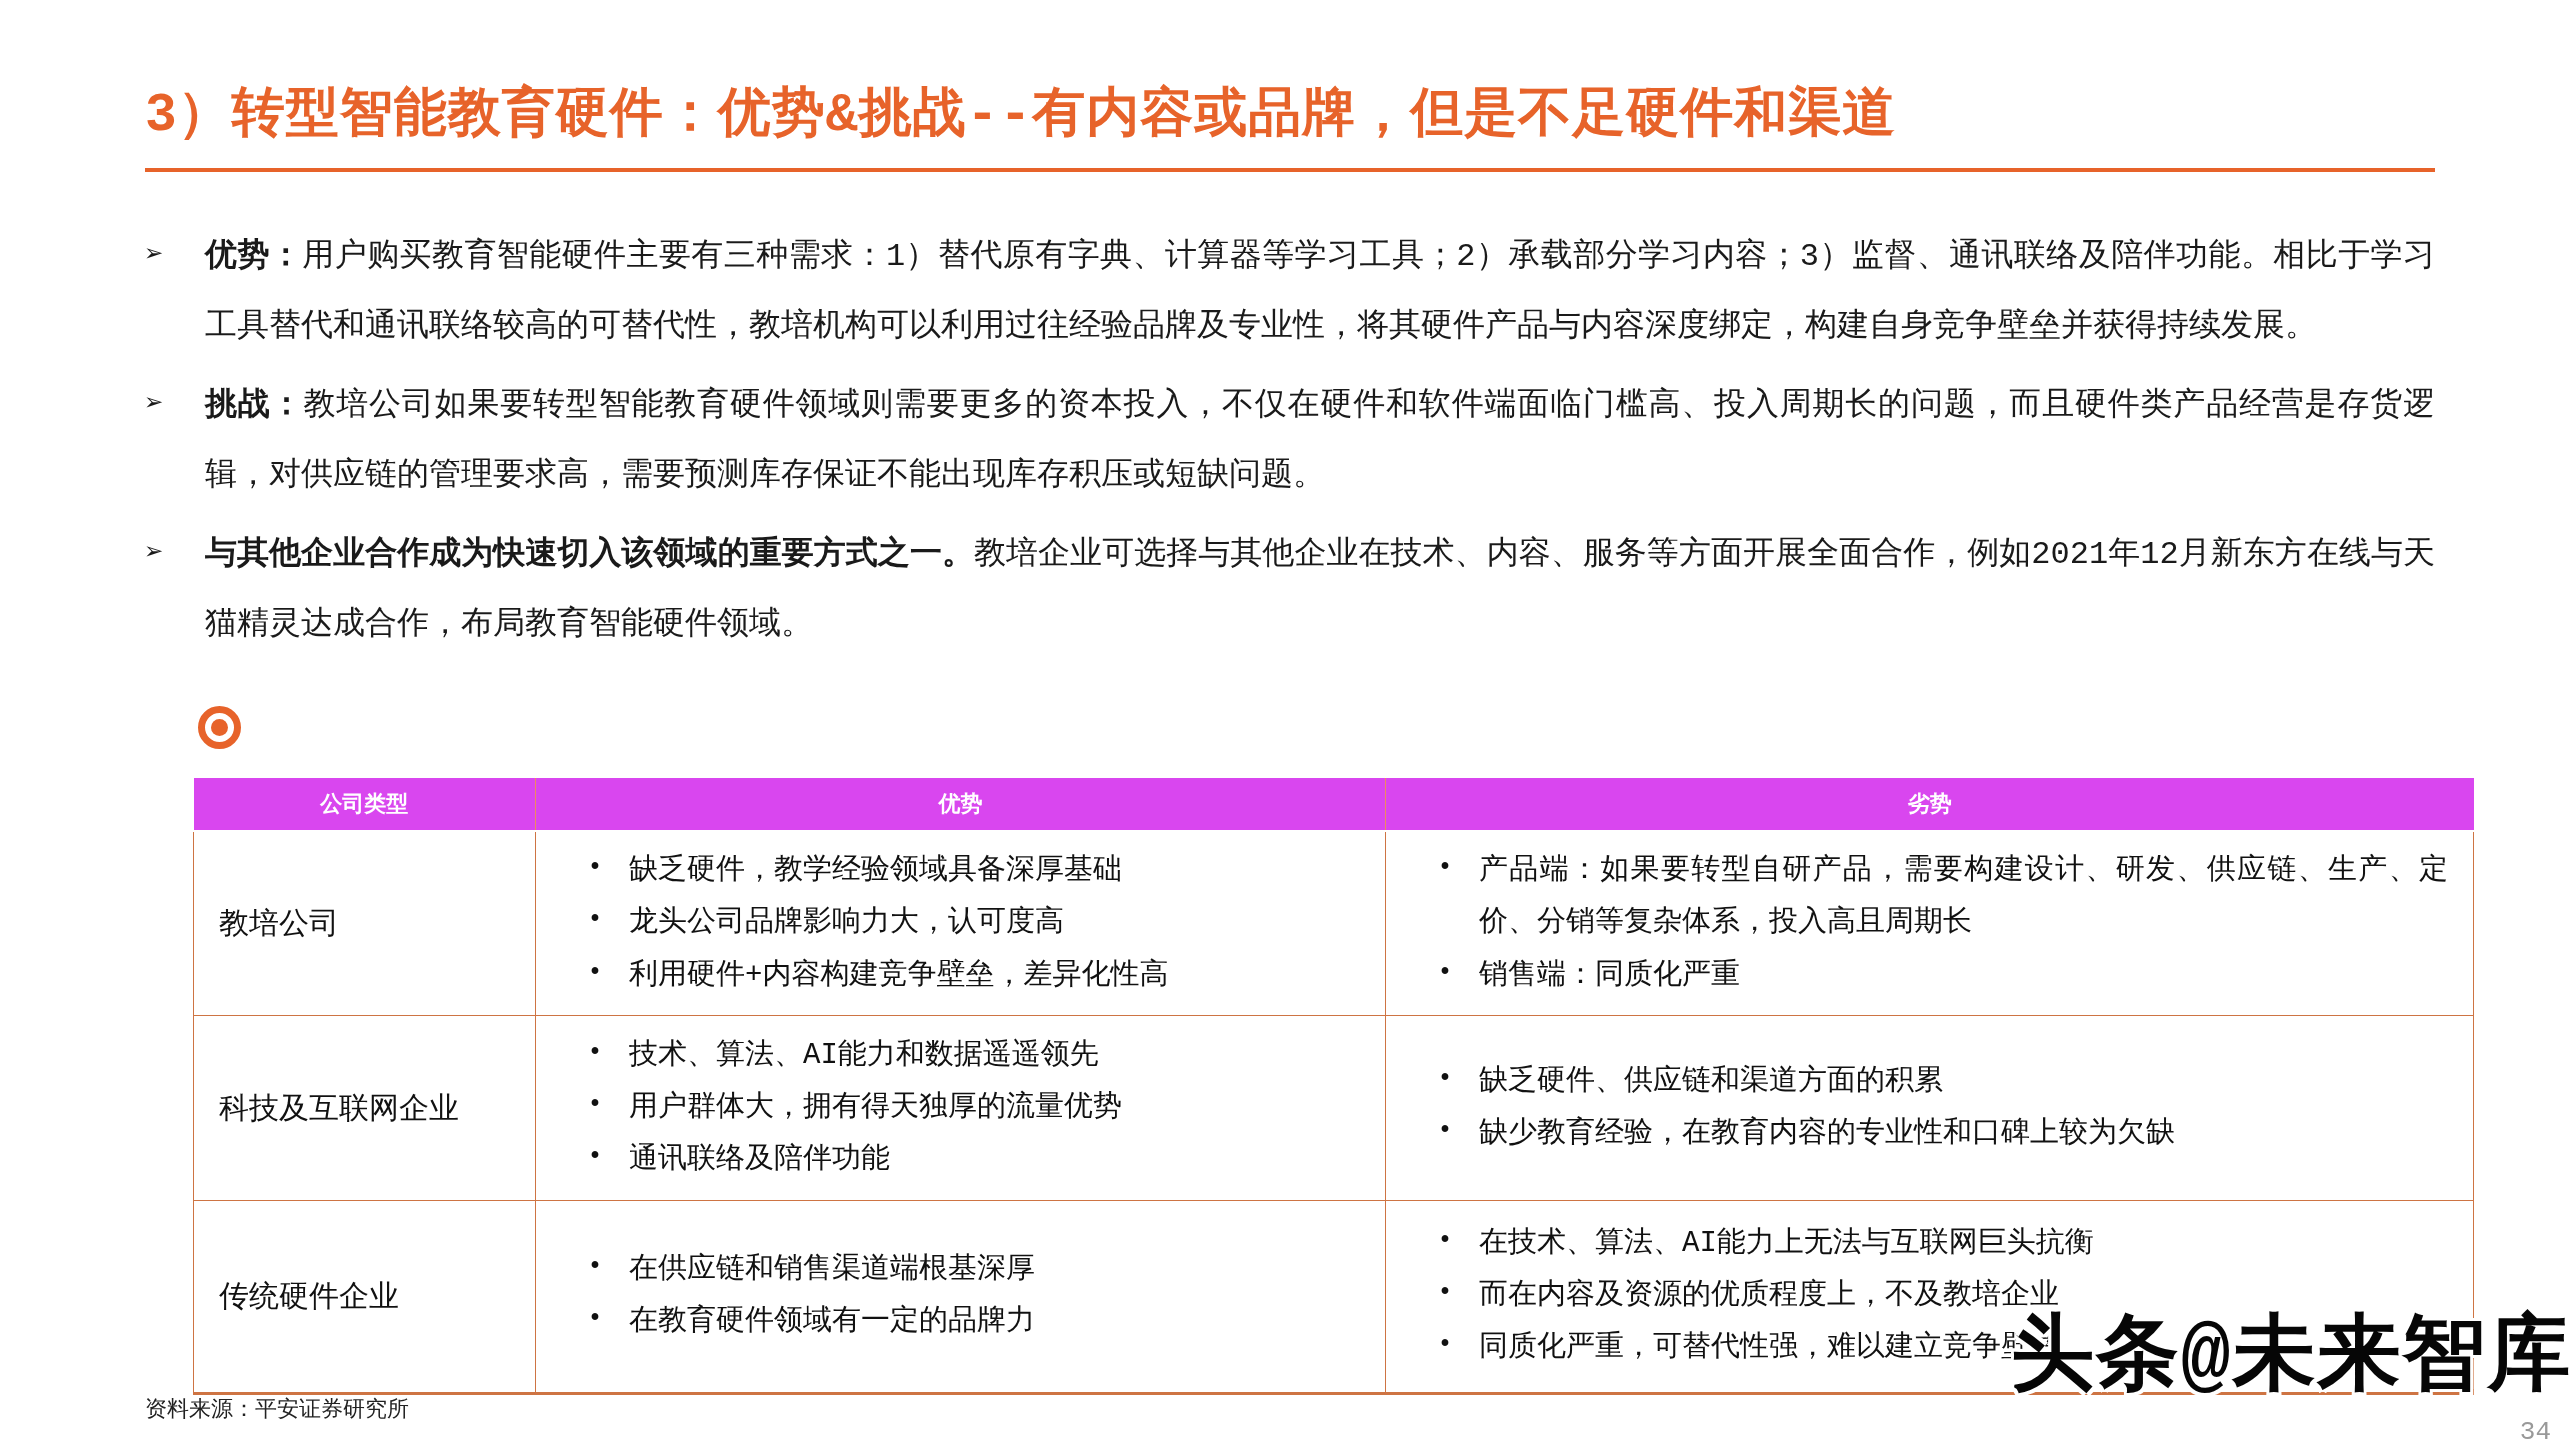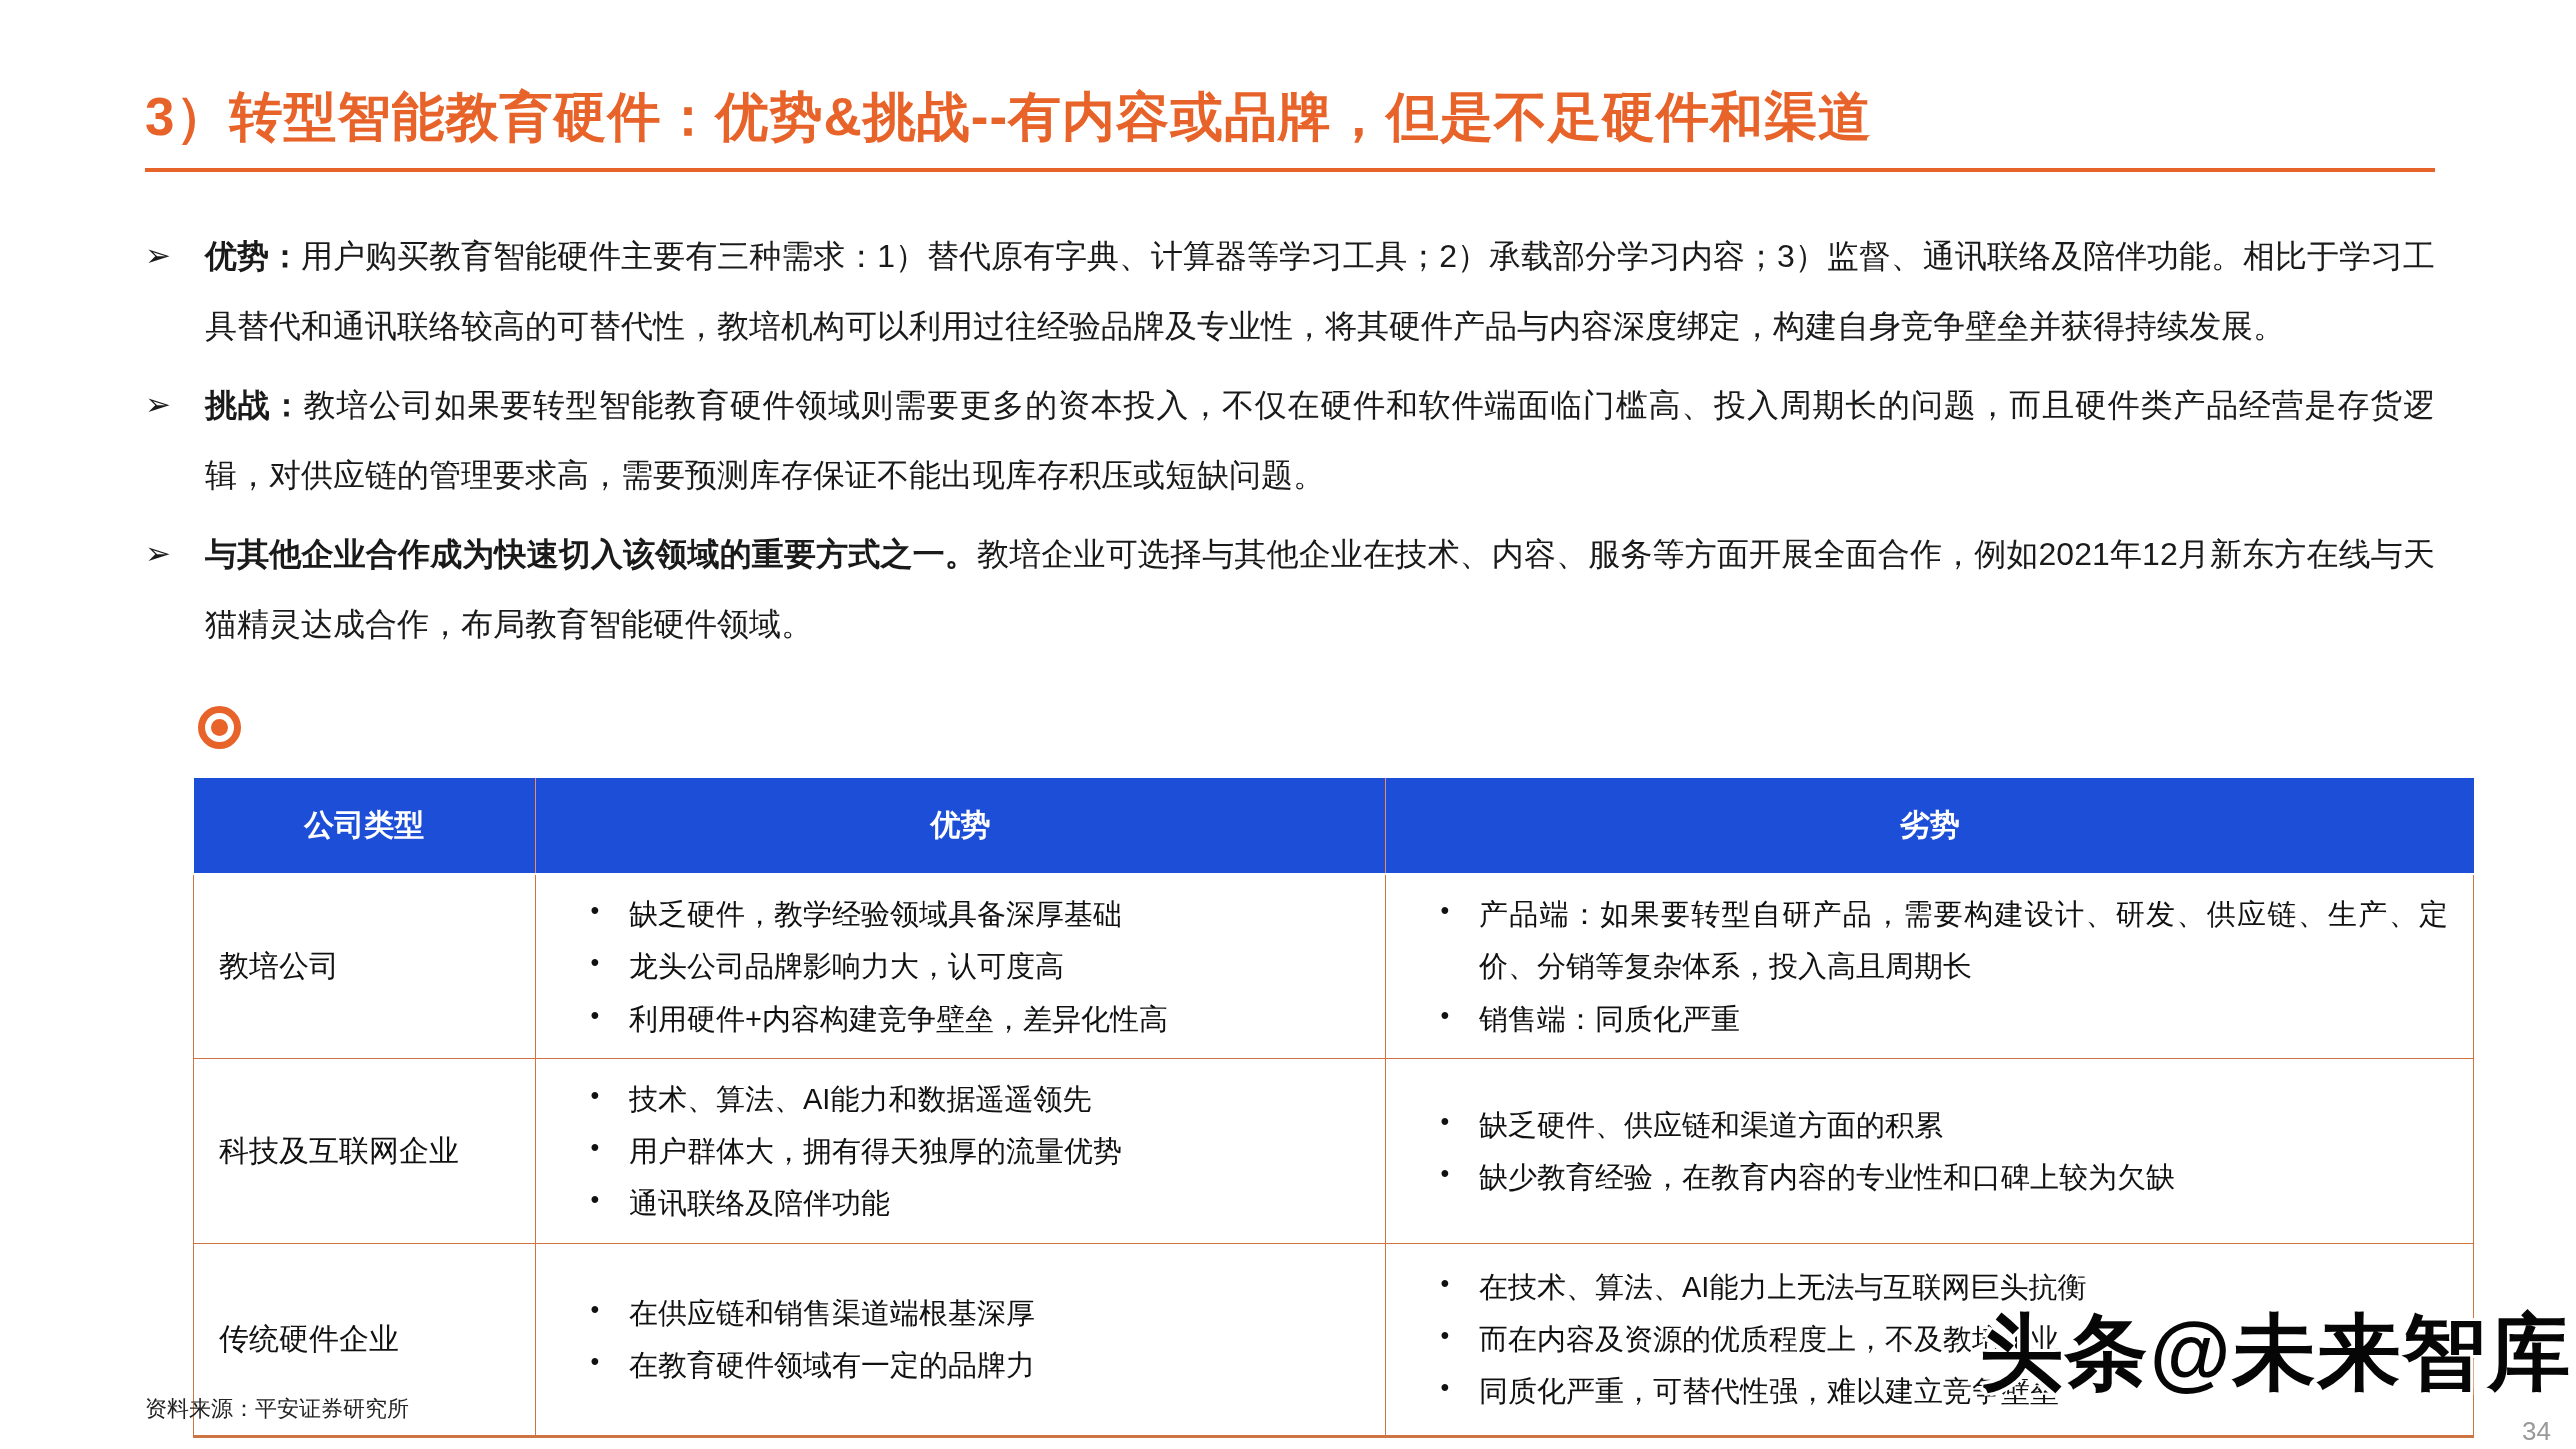--- a/index.html
+++ b/index.html
@@ -1,17 +1,17 @@
 <!DOCTYPE html>
 <html><head>
 <meta charset="utf-8">
 <style>
   html,body{margin:0;padding:0;background:#ffffff;}
   body{font-family:"Liberation Sans","DejaVu Sans",sans-serif;}
-  .slide{position:relative;width:2576px;height:1449px;background:#ffffff;overflow:hidden;}
+  .slide{position:relative;width:2576px;height:1449px;background:#ffffff;overflow:hidden;font-family:Liberation Mono, monospace;}
 
   
   .title-wrap{margin:85px 141px 0 145px;}
   .page-title{color:#E7632A;font-size:53px;font-weight:bold;letter-spacing:1px;line-height:1.2;}
   .title-rule{border:none;border-top:4.8px solid #E7632A;margin:19.3px 0 0 0;}
 
   
   .bullets{margin:50px 141px 0 145px;}
   .bullet{display:flex;margin-bottom:9.7px;}
   .bullet .marker{flex:0 0 60px;font-size:31px;color:#1a1a1a;line-height:2.2;}
@@ -22,21 +22,21 @@
   .section-head{display:flex;align-items:center;margin:46px 0 29px 198px;}
   .bullseye{width:29px;height:29px;border:7.7px solid #E7632A;border-radius:50%;display:flex;align-items:center;justify-content:center;background:#fff;}
   .bullseye .dot{width:17.4px;height:17.4px;border-radius:50%;background:#E7632A;}
   .section-title{margin-left:27px;color:#E7632A;font-size:28px;font-weight:bold;letter-spacing:1px;}
 
   
   table.analysis{border-collapse:collapse;margin-left:193px;width:2280px;table-layout:fixed;font-size:29px;color:#111;}
   table.analysis col.c1{width:342px;}
   table.analysis col.c2{width:850px;}
   table.analysis col.c3{width:1088px;}
-  table.analysis th{background:#1d4ed8;color:#ffffff;font-weight:bold;font-size:30px;padding:27px 0;border-right:1.9px solid #ef8b5c;border-bottom:2.9px solid #ffffff;}
+  table.analysis th{background:#d946ef;color:#ffffff;font-weight:bold;font-size:22px;padding:11px 0;border-right:1.9px solid #ef8b5c;border-bottom:2.9px solid #ffffff;}
   table.analysis th:last-child{border-right:none;}
   table.analysis td{border:1.9px solid #CE7443;padding:13.5px 25px;vertical-align:middle;background:#fff;}
   table.analysis td.company{text-align:left;font-size:30px;}
   table.analysis tr.r1 td{height:145px;}
   table.analysis tr.r2 td{height:150px;}
   table.analysis tr.r3 td{height:164px;}
   table.analysis tr:last-child td{border-bottom:3.9px solid #CE7443;}
   .cell-list{margin:0;padding:0;list-style:none;}
   .cell-list li{display:flex;line-height:1.8;}
   .cell-list .li-dot{flex:0 0 68px;text-align:center;font-size:25px;}

